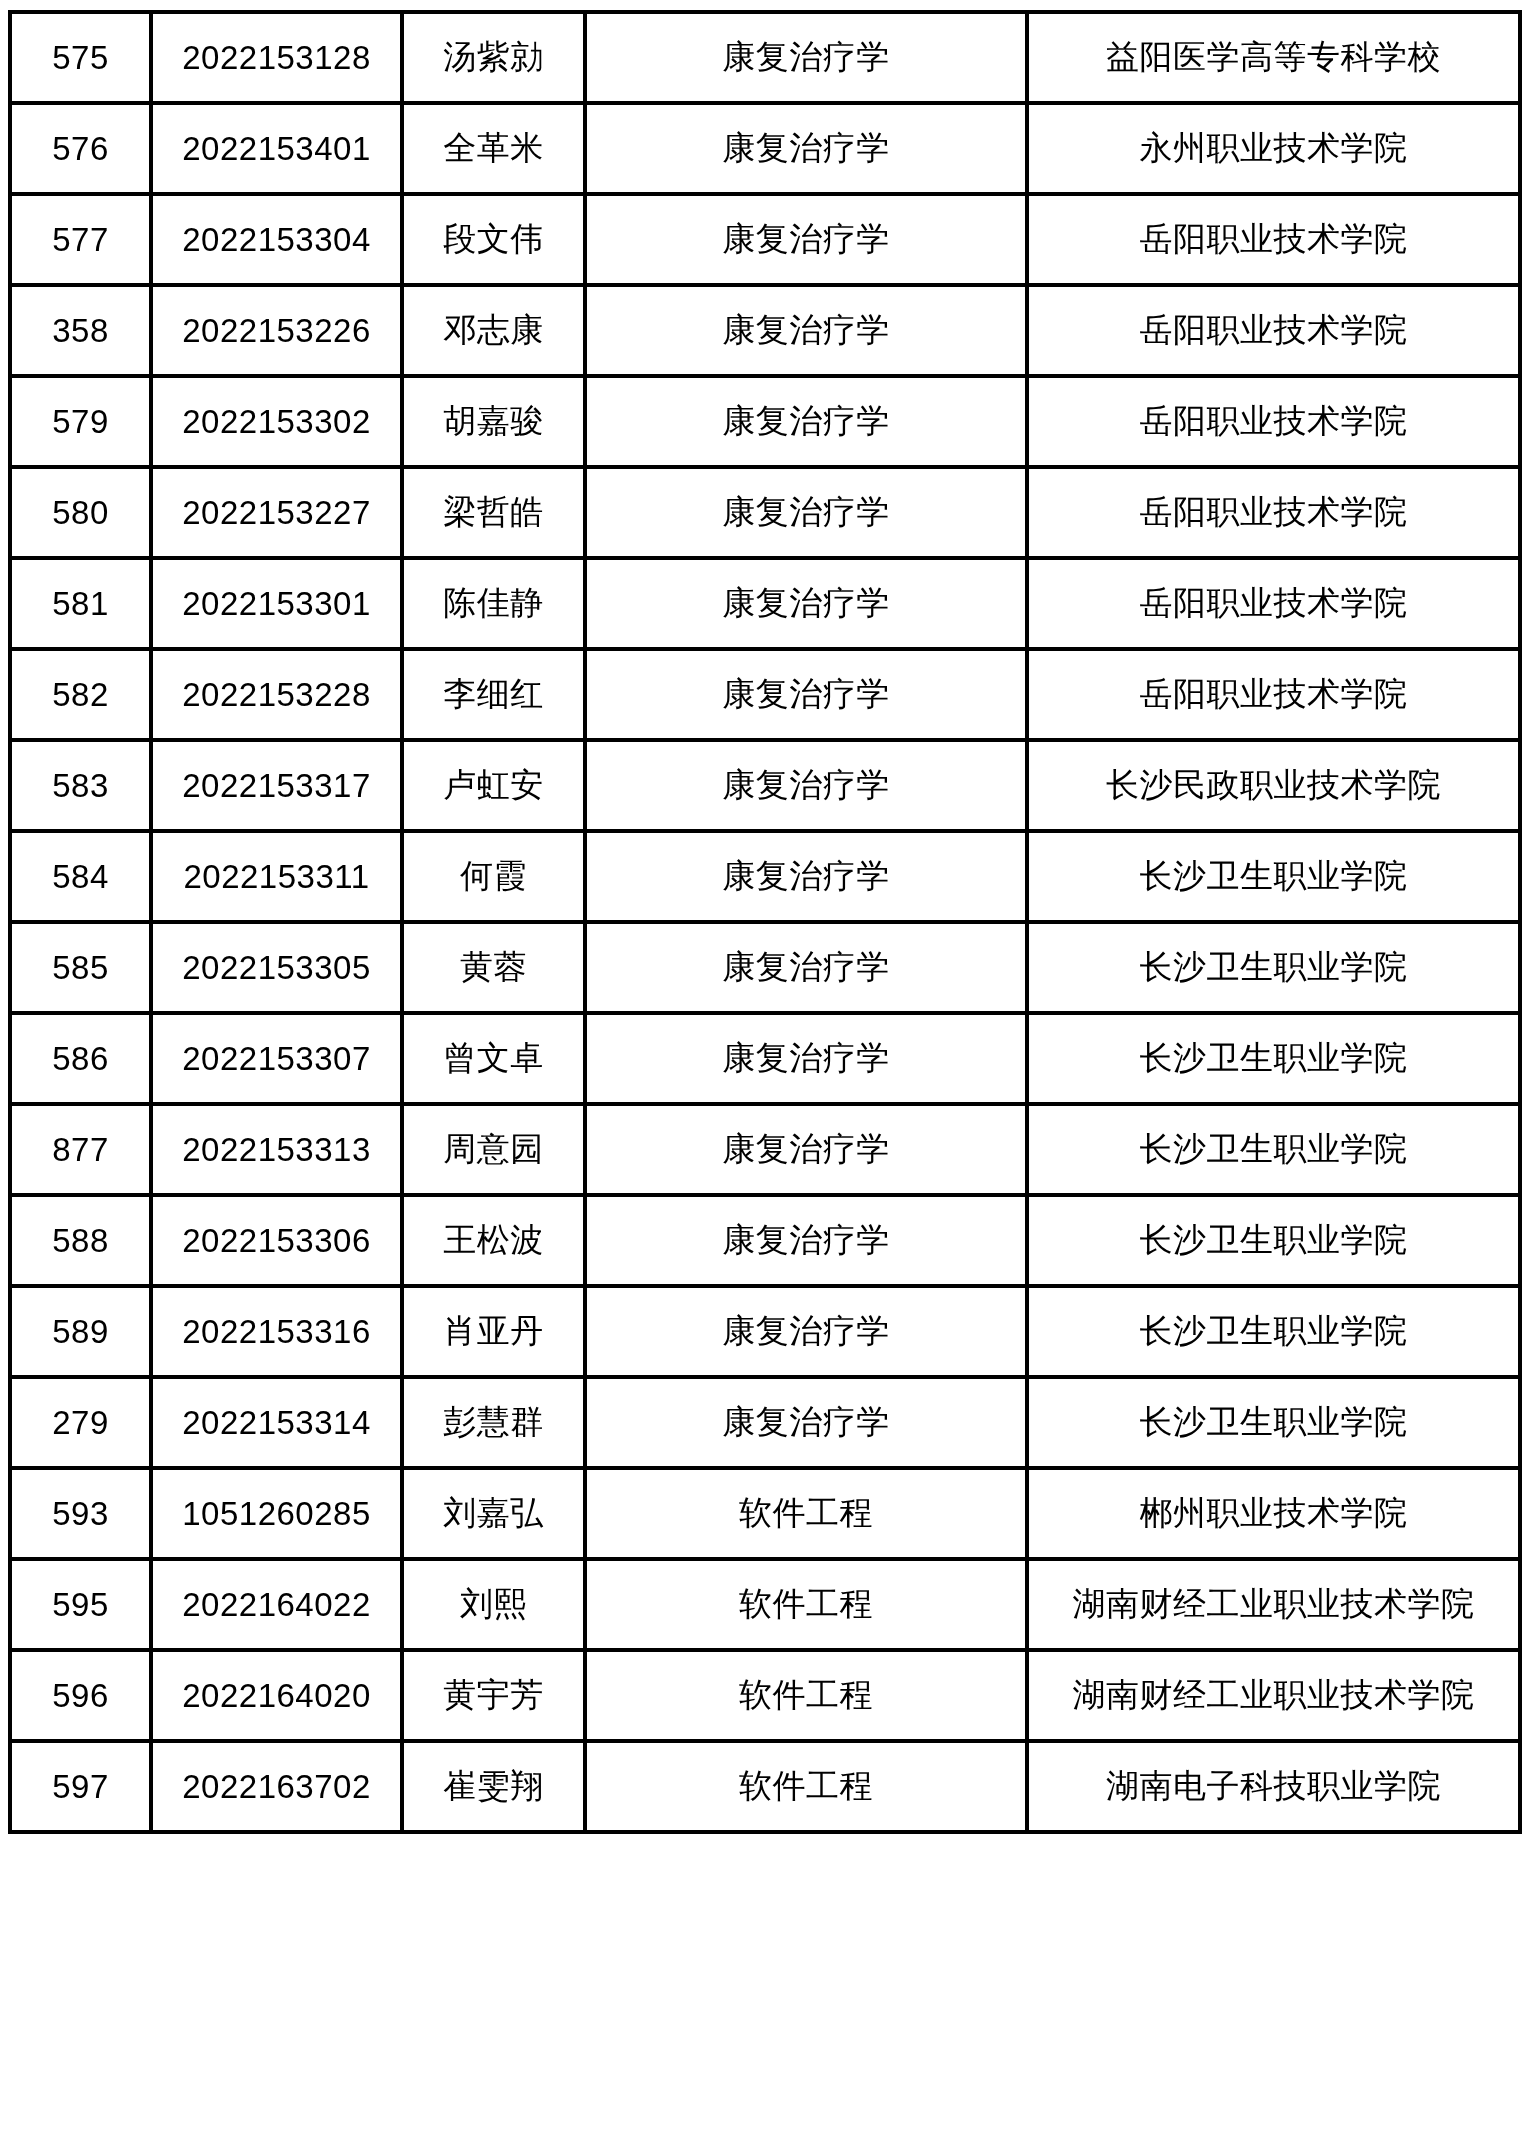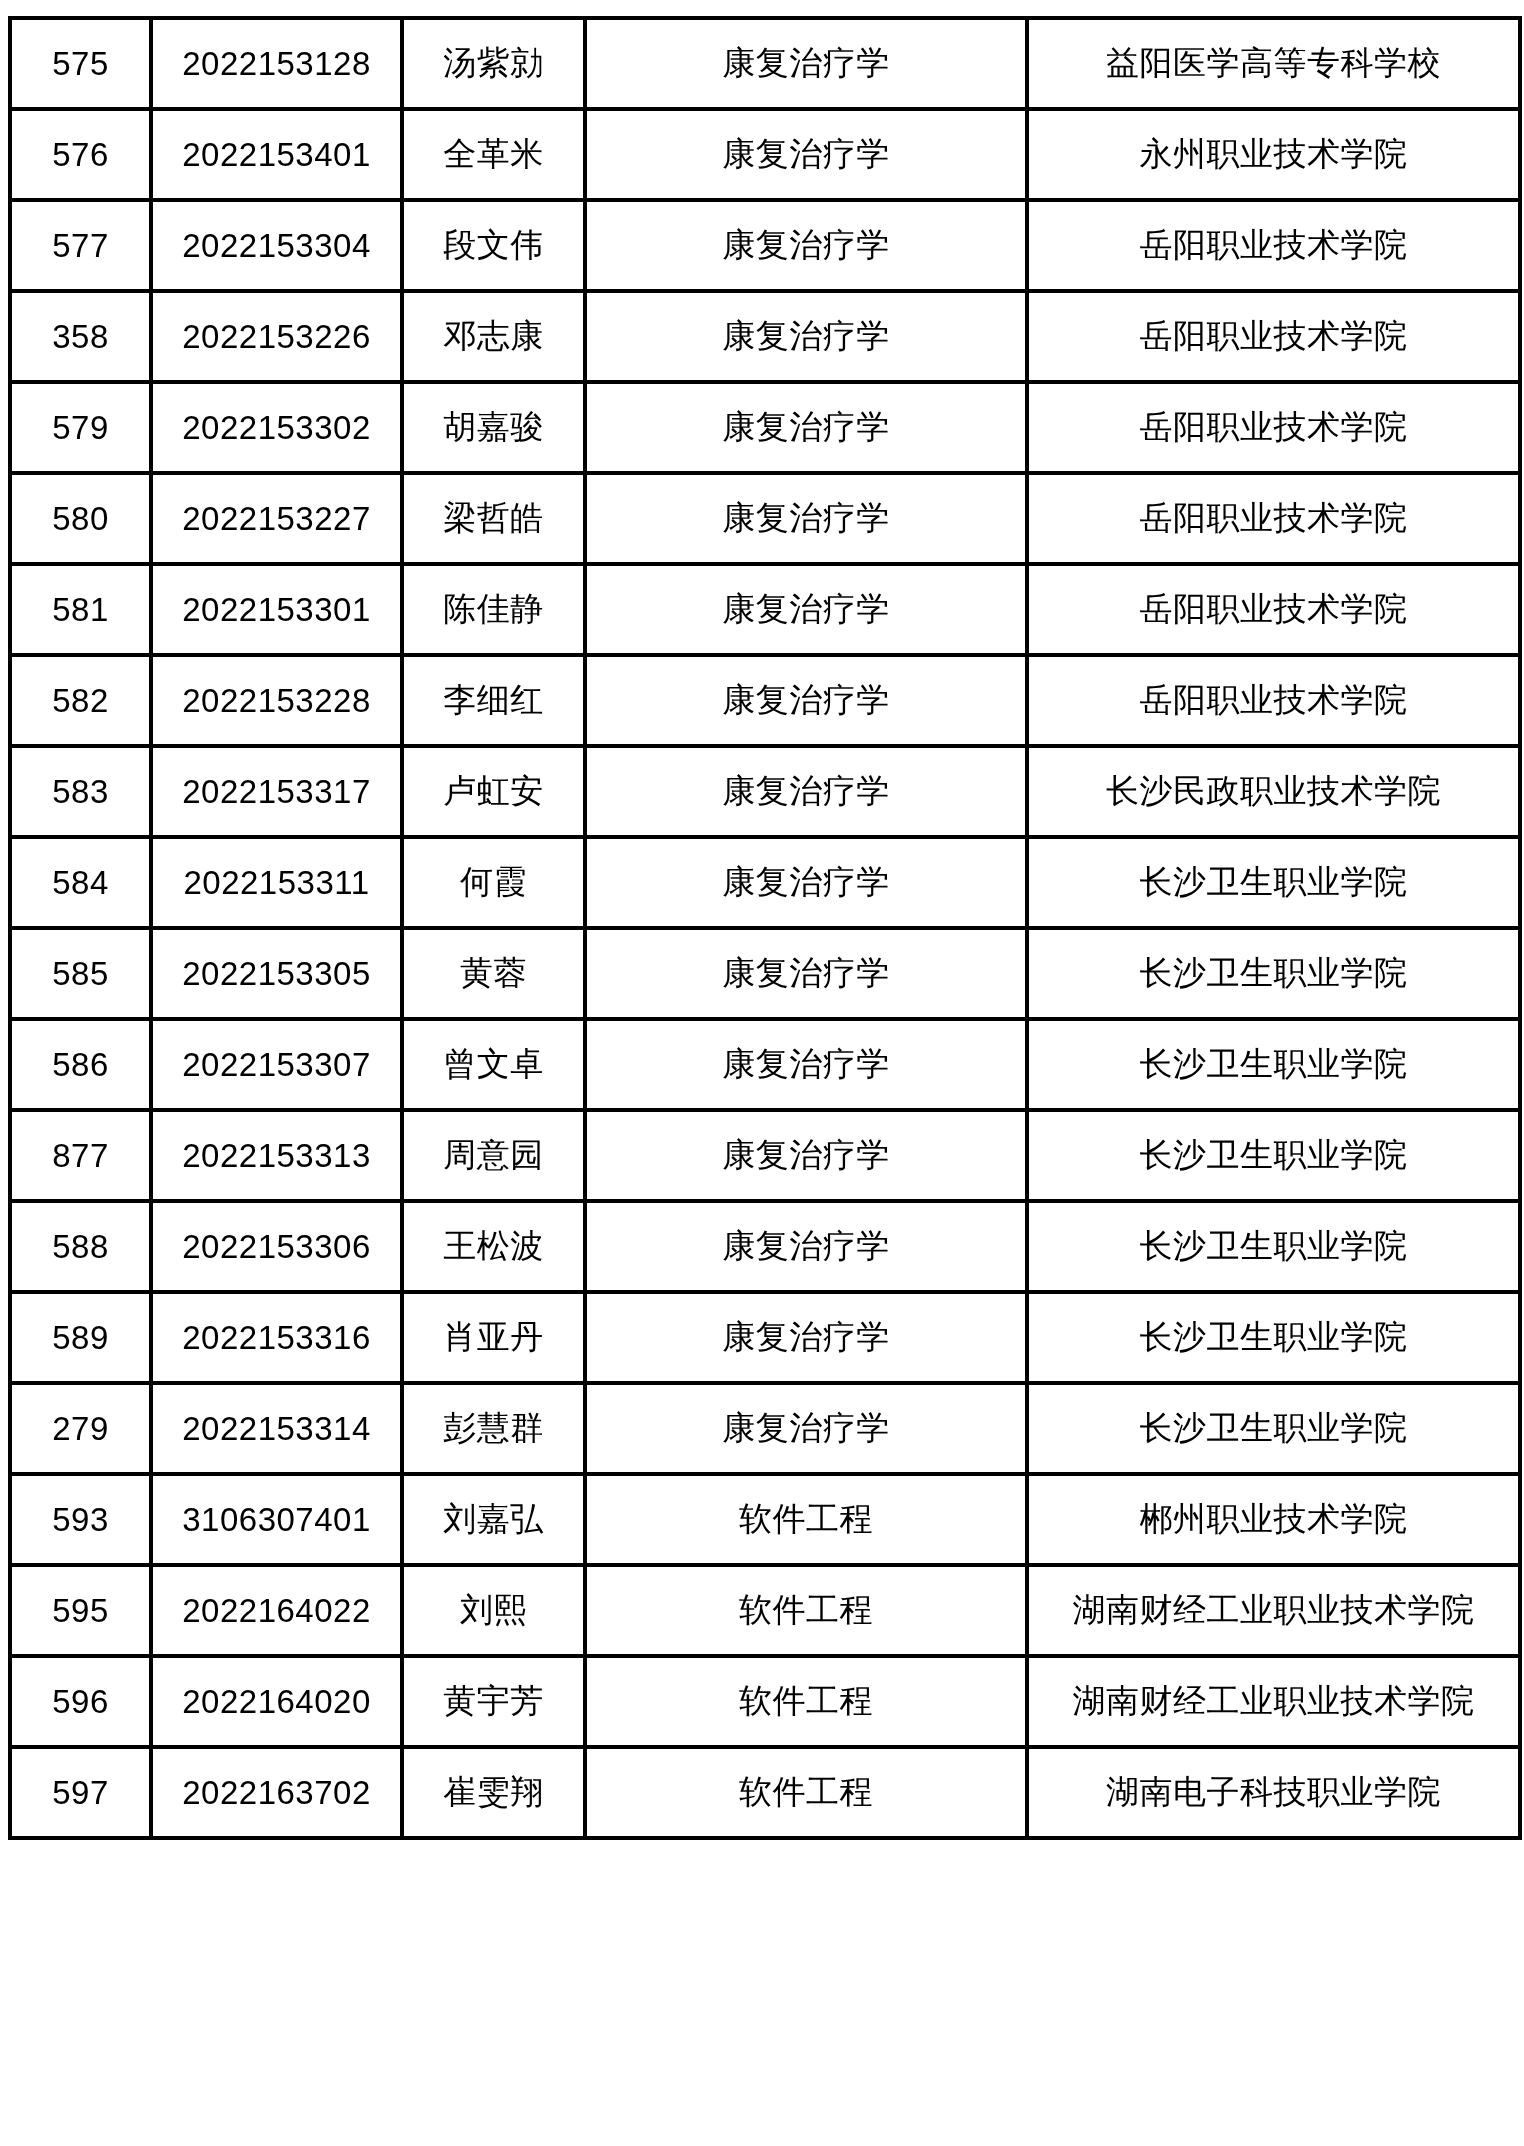--- a/index.html
+++ b/index.html
@@ -10,21 +10,21 @@
   body {
     width: 1524px;
     height: 2146px;
     position: relative;
     font-family: "Liberation Sans", "DejaVu Sans", sans-serif;
     color: #000000;
   }
   table.student-table {
     position: absolute;
     left: 8px;
-    top: 16px;
+    top: 10px;
     border-collapse: collapse;
     table-layout: fixed;
     width: 1510px;
   }
   table.student-table td {
     border: 4px solid #000000;
     text-align: center;
     vertical-align: middle;
     height: 87px;
     font-size: 33px;
@@ -159,21 +159,21 @@
       </tr>
       <tr>
         <td>279</td>
         <td>2022153314</td>
         <td>彭慧群</td>
         <td>康复治疗学</td>
         <td>长沙卫生职业学院</td>
       </tr>
       <tr>
         <td>593</td>
-        <td>3106307401</td>
+        <td>1051260285</td>
         <td>刘嘉弘</td>
         <td>软件工程</td>
         <td>郴州职业技术学院</td>
       </tr>
       <tr>
         <td>595</td>
         <td>2022164022</td>
         <td>刘熙</td>
         <td>软件工程</td>
         <td>湖南财经工业职业技术学院</td>

